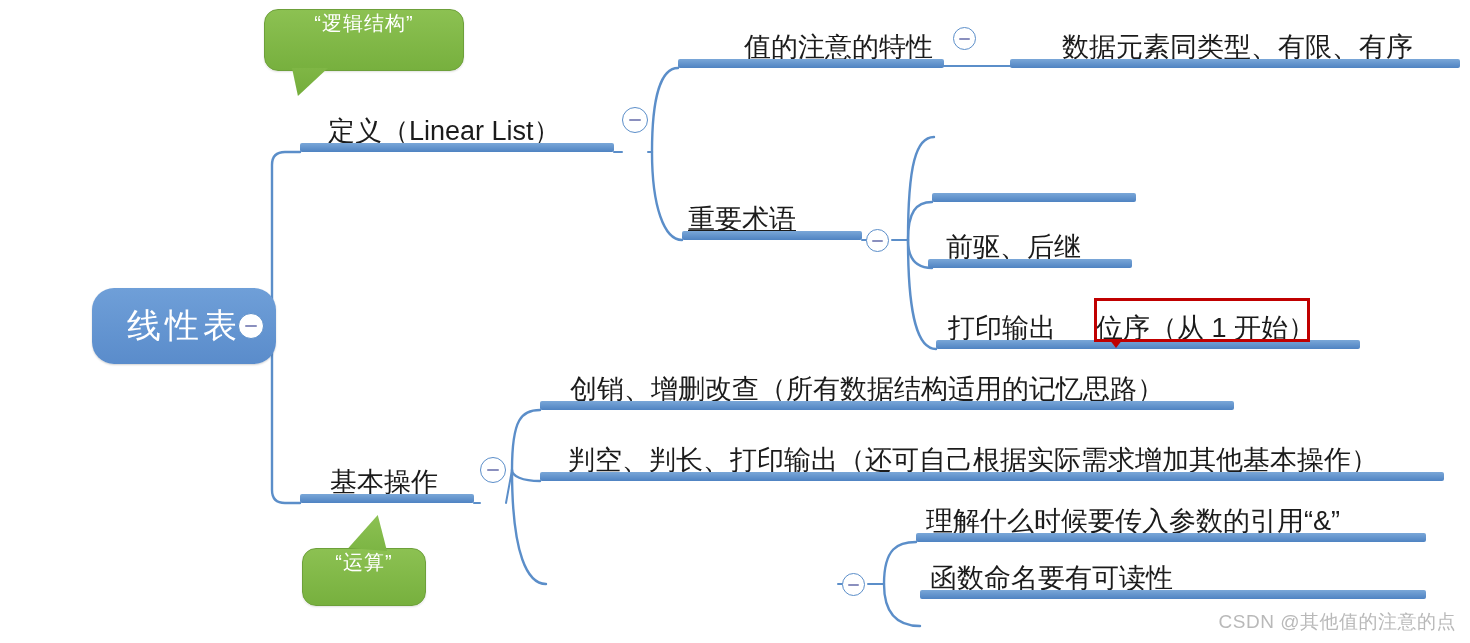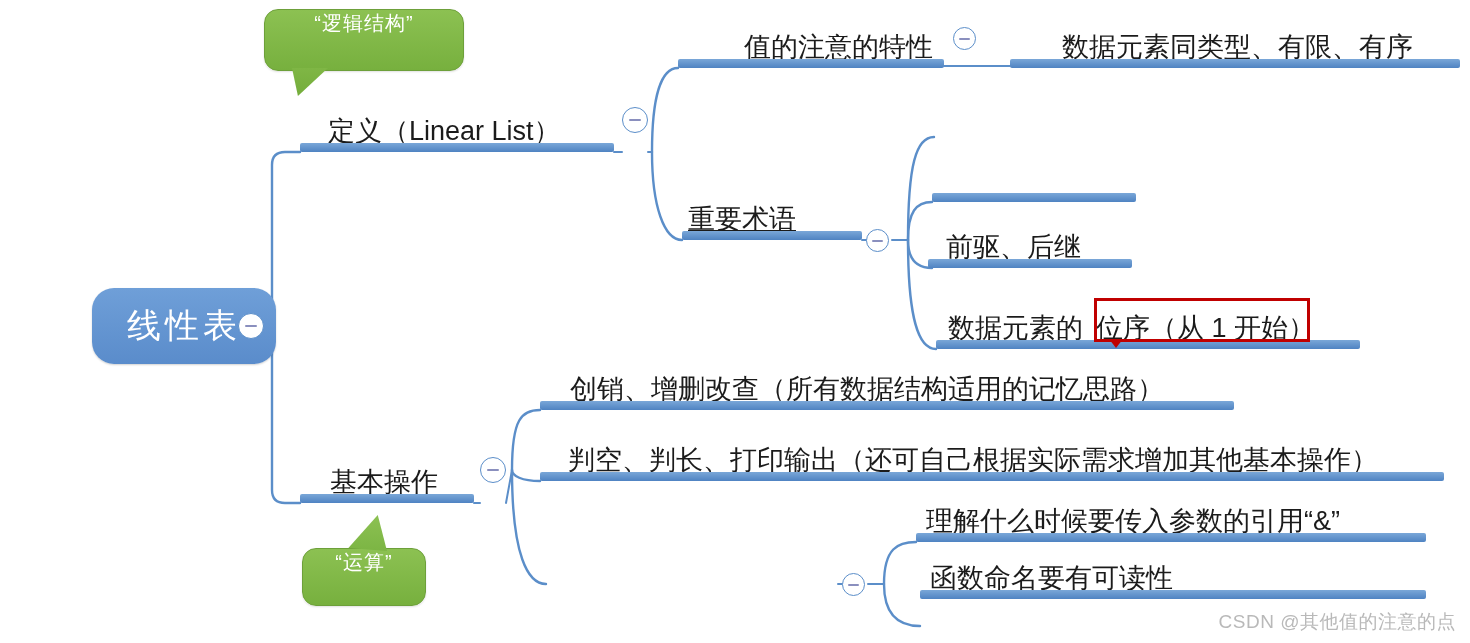--- a/index.html
+++ b/index.html
@@ -183,21 +183,21 @@
   <div class="topic" style="left:932px;top:150px;width:204px;height:52px;">
     <div class="bar" style="width:204px;"></div>
   </div>
 
   <div class="topic" style="left:928px;top:216px;width:204px;height:52px;">
     <span class="label" style="left:18px;">前驱、后继</span>
     <div class="bar" style="width:204px;"></div>
   </div>
 
   <div class="topic" style="left:936px;top:297px;width:424px;height:52px;">
-    <span class="label" style="left:12px;">数据元素的</span>
+    <span class="label" style="left:12px;">打印输出</span>
     <span class="label" style="left:160px;color:#1b1b1b;">位序（从 1 开始）</span>
     <div class="bar" style="width:424px;"></div>
   </div>
   <div class="redbox" style="left:1094px;top:298px;width:216px;height:44px;">
     <span class="nub"></span>
   </div>
 
   <div class="topic" style="left:300px;top:451px;width:174px;height:52px;">
     <span class="label" style="left:30px;">基本操作</span>
     <div class="bar" style="width:174px;"></div>

